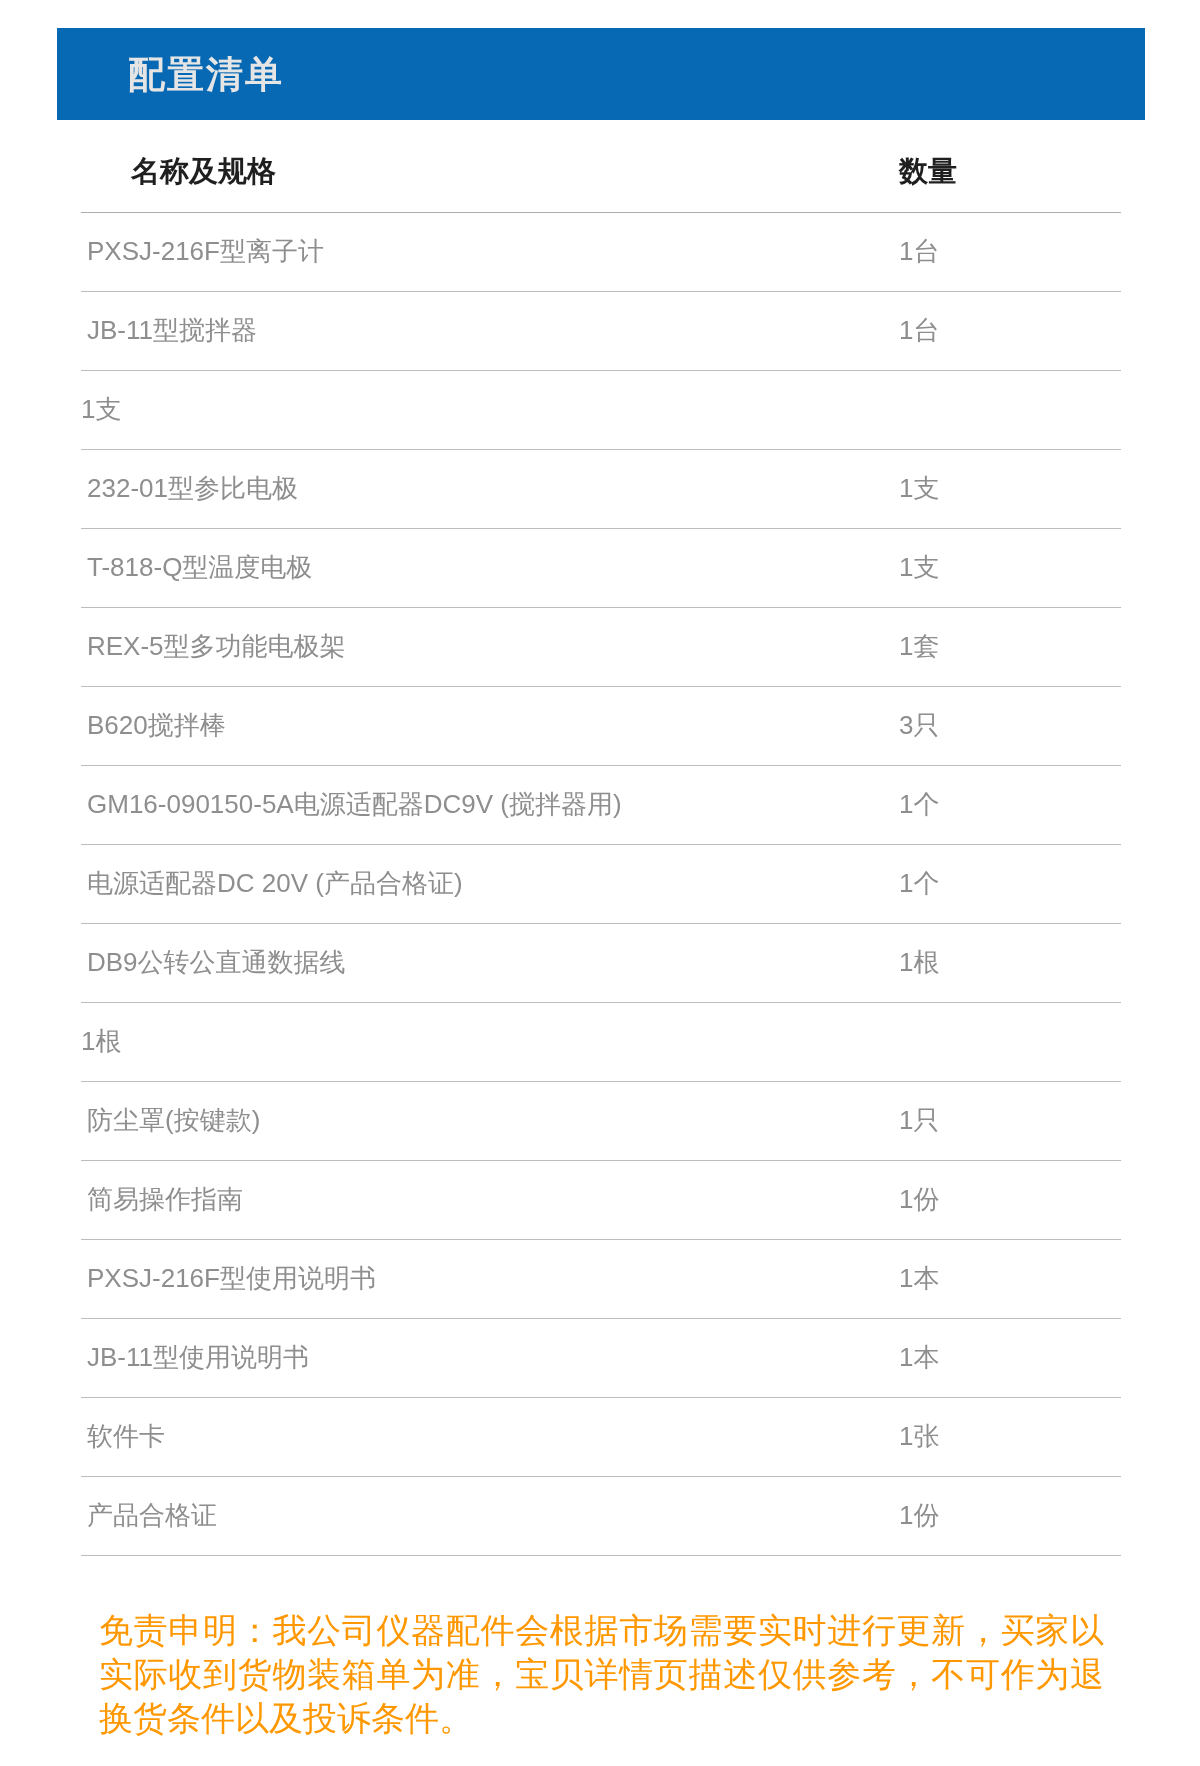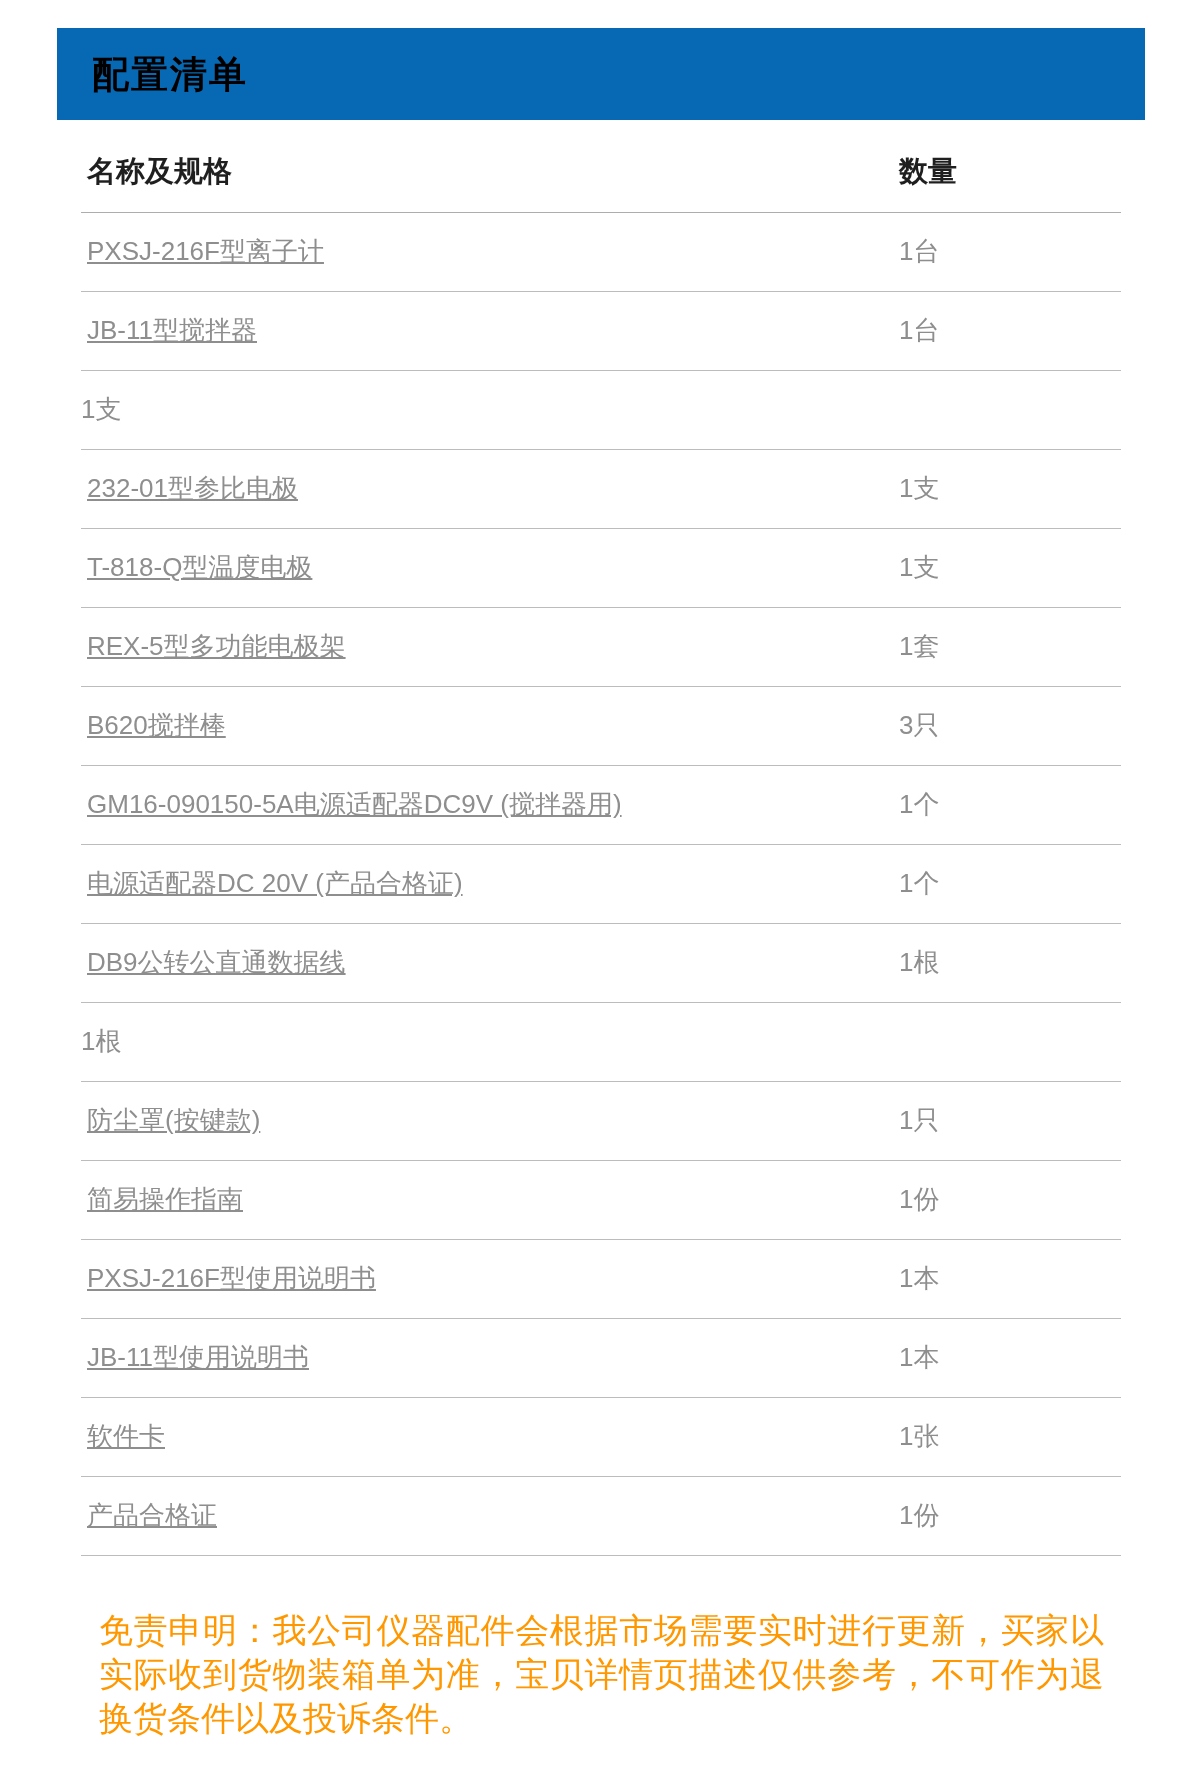--- a/index.html
+++ b/index.html
@@ -17,47 +17,47 @@
     overflow:hidden;position:relative;
   }
   .banner{
     position:absolute;left:57px;top:28px;
     width:1088px;height:92px;
     background:var(--accent);
     display:flex;align-items:center;
     padding-left:35px;
   }
   .banner h1{
-    color:#000000;font-size:37px;font-weight:bold;
-    letter-spacing:2px;line-height:1;
+    color:#e5e5e5;font-size:37px;font-weight:bold;
+    letter-spacing:2px;line-height:1;margin-left:36px;
   }
   .sheet{
     position:absolute;left:81px;top:120px;
     width:1040px;
   }
   .thead{
     display:grid;grid-template-columns:818px 1fr;
     padding:36px 0 24px 0;
     border-bottom:1px solid #adadad;
   }
   .thead .cell{
     font-size:29px;font-weight:bold;color:var(--head-text);
     line-height:1.1;
   }
-  .thead .name{padding-left:6px;}
+  .thead .name{padding-left:6px;margin-left:44px;}
   .row{
     display:grid;grid-template-columns:818px 1fr;
     height:79px;
     border-bottom:1px solid var(--line);
     align-items:center;
   }
   .row .cell{
     font-size:26px;color:var(--row-text);line-height:1.2;
   }
-  .row .name{padding-left:6px;text-decoration:underline;}
+  .row .name{padding-left:6px;}
   .disclaimer{
     position:absolute;left:99px;top:1608px;
     width:1005px;
     color:var(--orange);
     font-size:34px;line-height:44px;
     text-align:justify;text-justify:inter-ideograph;
   }
 </style>
 </head>
 <body>

